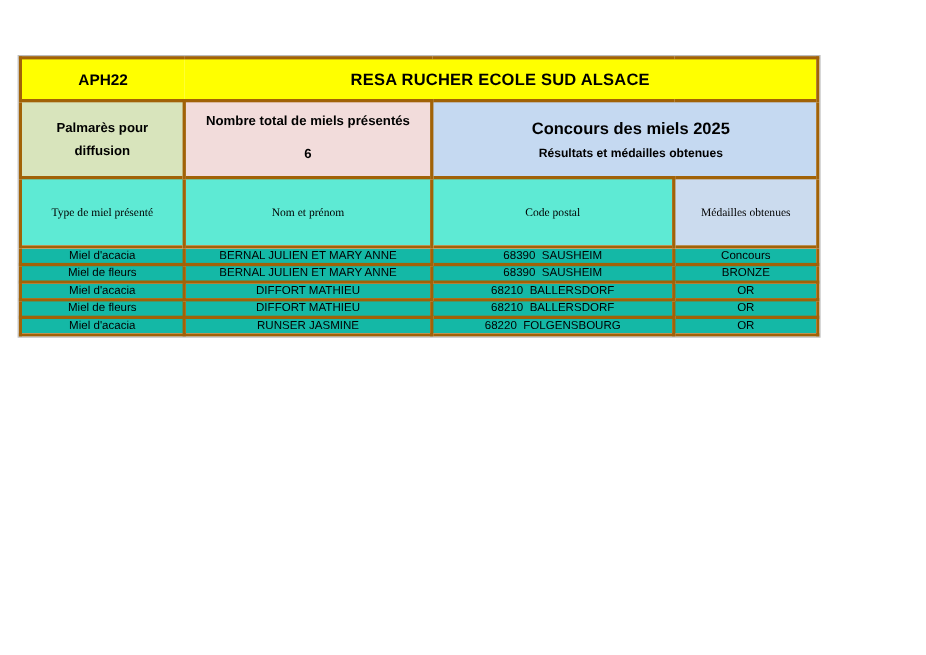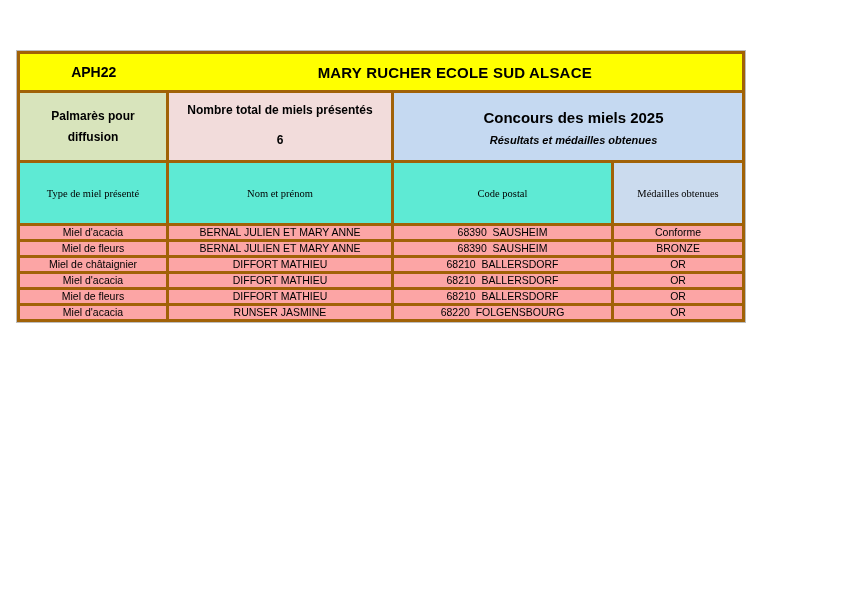--- a/index.html
+++ b/index.html
@@ -61,56 +61,56 @@
     flex-direction: column;
     justify-content: space-between;
     align-items: center;
     box-sizing: border-box;
     height: 54px;
   }
   td.total-cell .vflex { padding: 3px 2px 7px; }
   td.contest-cell .vflex { padding: 9px 2px 8px; }
   .total-label, .total-value { font-weight: bold; font-size: 12px; }
   .contest-title { font-weight: bold; font-size: 15px; }
-  .contest-subtitle { font-weight: bold; font-size: 11px; font-style: italic; }
+  .contest-subtitle { font-weight: bold; font-size: 11px; }
   
   tr.headrow td {
     height: 60px;
     font-family: "Liberation Serif", serif;
     font-size: 10.5px;
     background: #5eead4;
     border-bottom-width: 2px;
   }
   tr.headrow td.medal-header { background: #CBDBEE; margin-left: 28px; }
   
   tr.datarow td {
     height: 13px;
     font-size: 10.5px;
-    background: #fca5a5;
+    background: #14b8a6;
     white-space: pre;
     line-height: 13px;
   }
 </style>
 </head>
 <body>
 
 <div class="page">
   <div class="table-wrap">
     <table class="results">
       <colgroup>
         <col style="width:149px">
         <col style="width:225px">
         <col style="width:220px">
         <col style="width:131px">
       </colgroup>
 
       <tbody>
           <tr class="banner">
         <td class="code-cell">APH22</td>
-        <td class="title-cell" colspan="3">MARY RUCHER ECOLE SUD ALSACE</td>
+        <td class="title-cell" colspan="3">RESA RUCHER ECOLE SUD ALSACE</td>
       </tr>
 
       <tr class="summary">
         <td class="palmares-cell">
           <div>Palmarès pour</div>
           <div>diffusion</div>
         </td>
         <td class="total-cell">
           <div class="vflex">
             <span class="total-label">Nombre total de miels présentés</span>
@@ -129,33 +129,27 @@
         <td>Type de miel présenté</td>
         <td>Nom et prénom</td>
         <td>Code postal</td>
         <td class="medal-header">Médailles obtenues</td>
       </tr>
 
       <tr class="datarow">
         <td>Miel d'acacia</td>
         <td>BERNAL JULIEN ET MARY ANNE</td>
         <td>68390  SAUSHEIM</td>
-        <td>Conforme</td>
+        <td>Concours</td>
       </tr>
       <tr class="datarow">
         <td>Miel de fleurs</td>
         <td>BERNAL JULIEN ET MARY ANNE</td>
         <td>68390  SAUSHEIM</td>
         <td>BRONZE</td>
-      </tr>
-      <tr class="datarow">
-        <td>Miel de châtaignier</td>
-        <td>DIFFORT MATHIEU</td>
-        <td>68210  BALLERSDORF</td>
-        <td>OR</td>
       </tr>
       <tr class="datarow">
         <td>Miel d'acacia</td>
         <td>DIFFORT MATHIEU</td>
         <td>68210  BALLERSDORF</td>
         <td>OR</td>
       </tr>
       <tr class="datarow">
         <td>Miel de fleurs</td>
         <td>DIFFORT MATHIEU</td>

